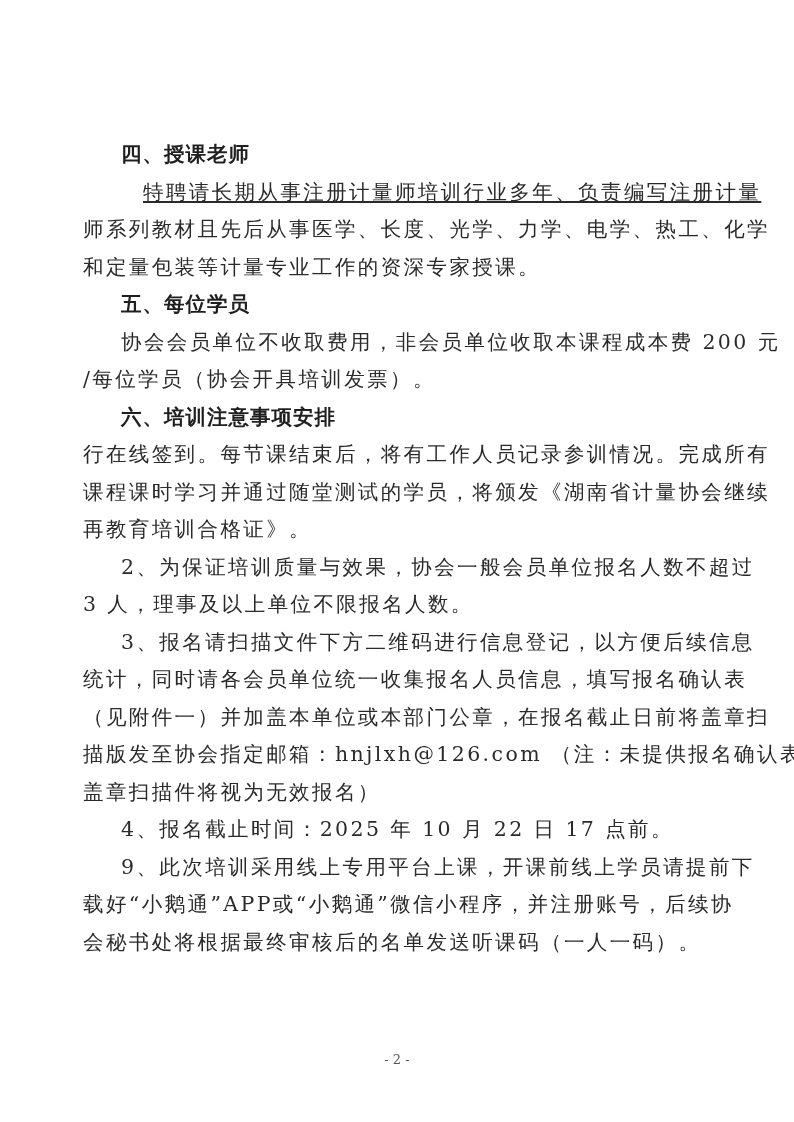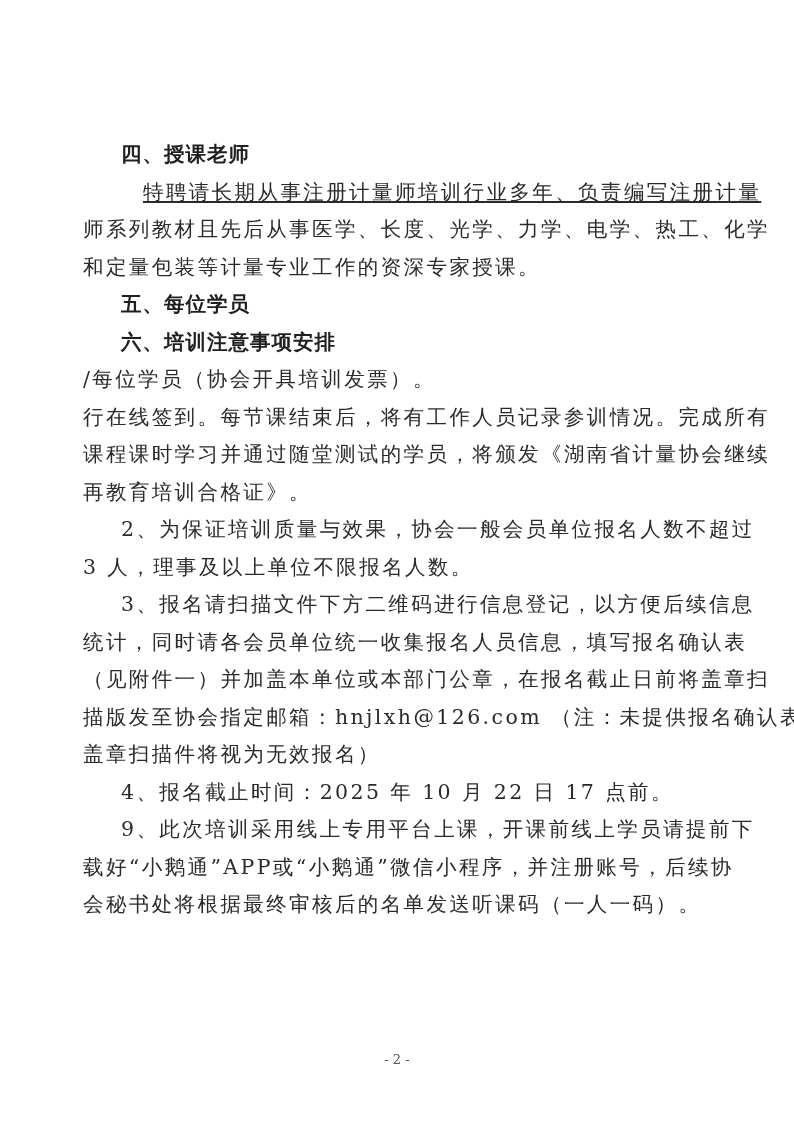--- a/index.html
+++ b/index.html
@@ -59,23 +59,24 @@
 <body>
 
 <div class="page">
 
   <div class="line heading">四、授课老师</div>
   <div class="line indent2">特聘请长期从事注册计量师培训行业多年、负责编写注册计量</div>
   <div class="line">师系列教材且先后从事医学、长度、光学、力学、电学、热工、化学</div>
   <div class="line">和定量包装等计量专业工作的资深专家授课。</div>
 
   <div class="line heading">五、每位学员</div>
+  <div class="line indent">协会会员单位不收取费用，非会员单位收取本课程成本费 200 元</div>
+  <div class="line">/每位学员（协会开具培训发票）。</div>
+
   <div class="line heading">六、培训注意事项安排</div>
-
-  <div class="line">/每位学员（协会开具培训发票）。</div>
 
   <div class="line">行在线签到。每节课结束后，将有工作人员记录参训情况。完成所有</div>
   <div class="line">课程课时学习并通过随堂测试的学员，将颁发《湖南省计量协会继续</div>
   <div class="line">再教育培训合格证》。</div>
 
   <div class="line indent">2、为保证培训质量与效果，协会一般会员单位报名人数不超过</div>
   <div class="line">3 人，理事及以上单位不限报名人数。</div>
 
   <div class="line indent">3、报名请扫描文件下方二维码进行信息登记，以方便后续信息</div>
   <div class="line">统计，同时请各会员单位统一收集报名人员信息，填写报名确认表</div>

